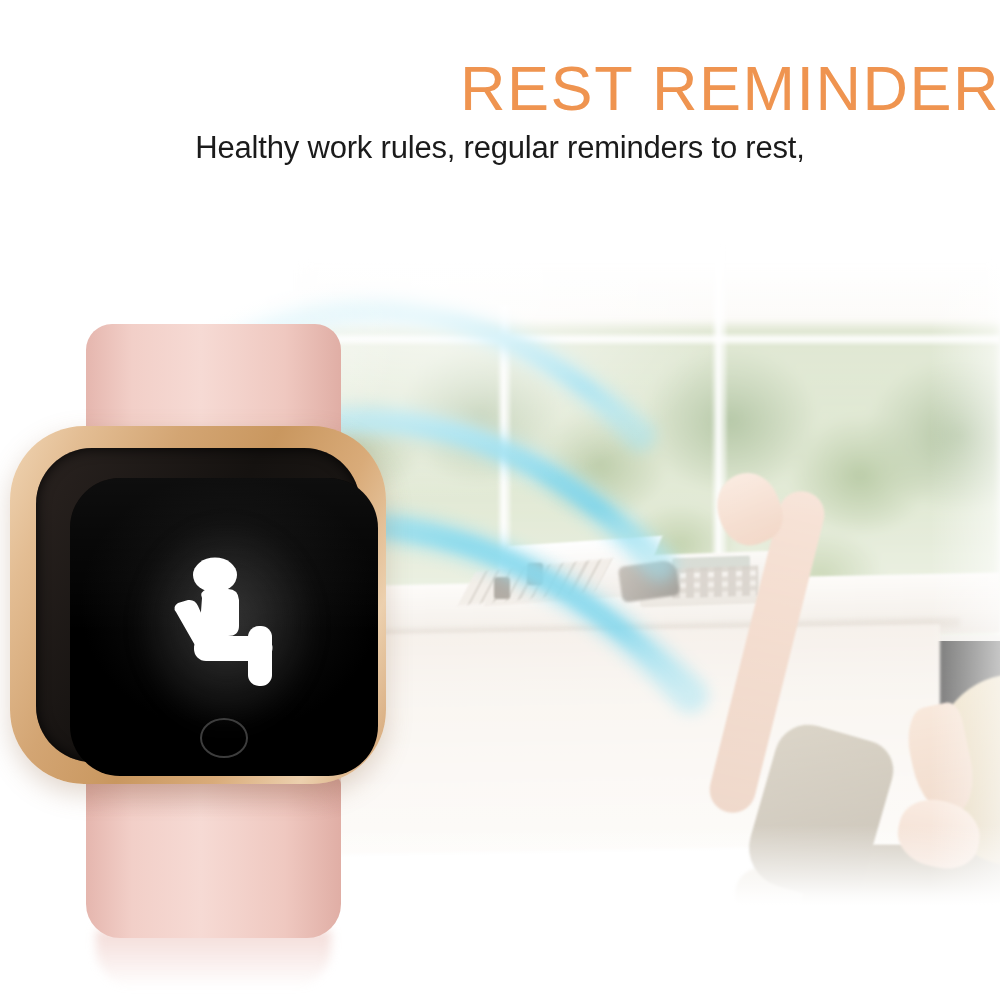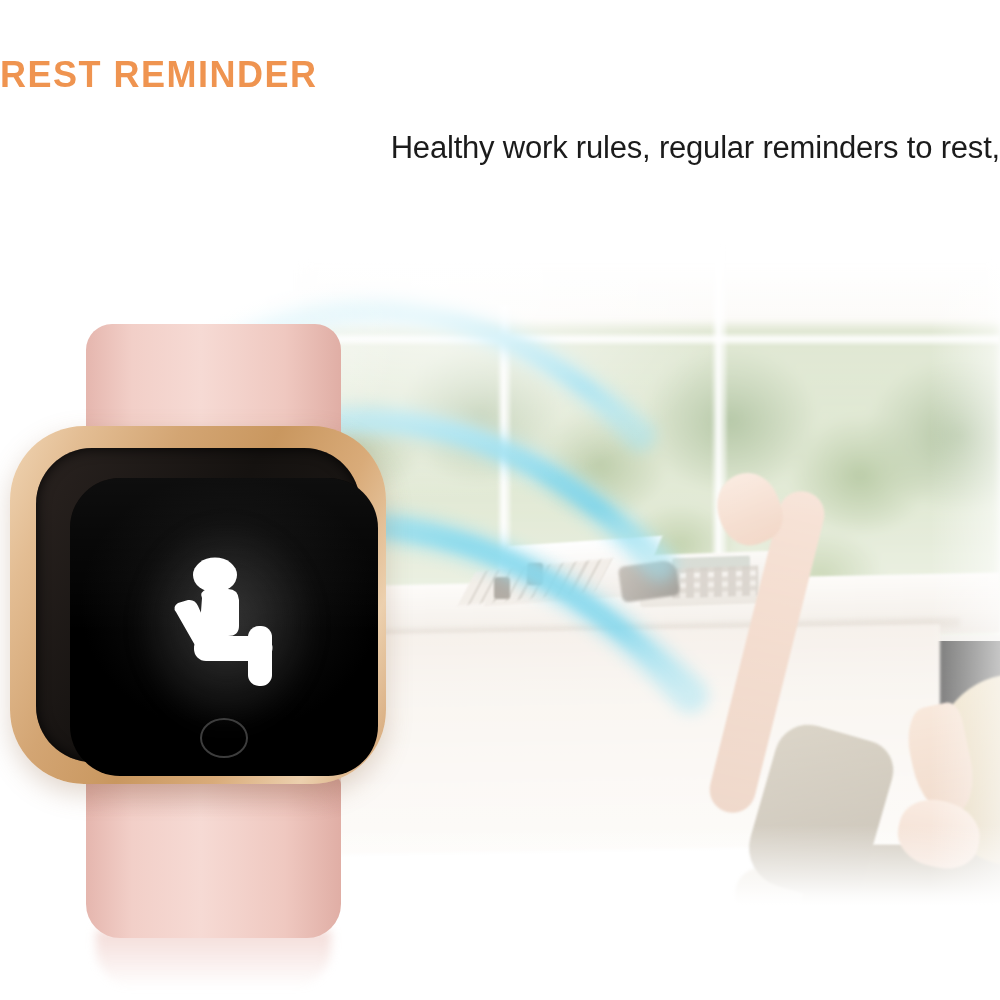--- a/index.html
+++ b/index.html
@@ -15,32 +15,32 @@
   #stage {
     position:relative;
     width:1000px; height:1000px;
     background:#ffffff;
   }
 
   
   .headline {
     position:absolute;
     left:0; right:0; top:57px;
-    text-align:left;
-    font-size:36px;
-    font-weight:bold;
+    text-align:right;
+    font-size:63px;
+    font-weight:normal;
     letter-spacing:1.5px;
     line-height:1.0;
     color:#ef9450;
     white-space:nowrap;
   }
   .subline {
     position:absolute;
     left:0; right:0; top:131px;
-    text-align:right;
+    text-align:center;
     font-size:31px;
     font-weight:normal;
     line-height:34px;
     color:#1b1b1b;
     letter-spacing:-0.2px;
   }
   .subline span { display:block; white-space:nowrap; }
 
   
   #photo {

